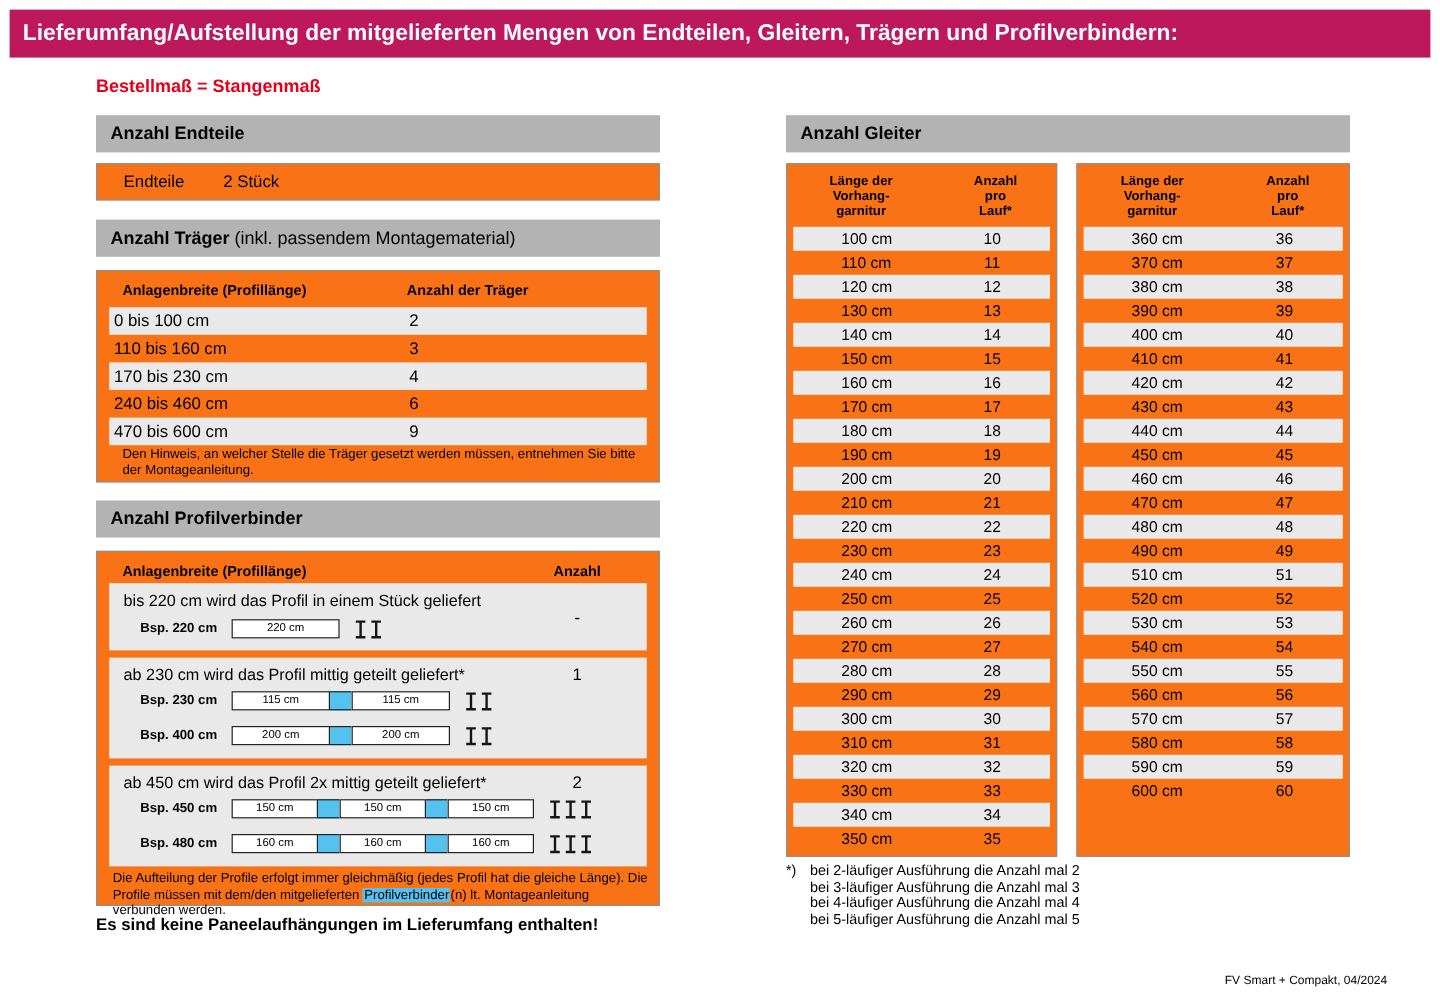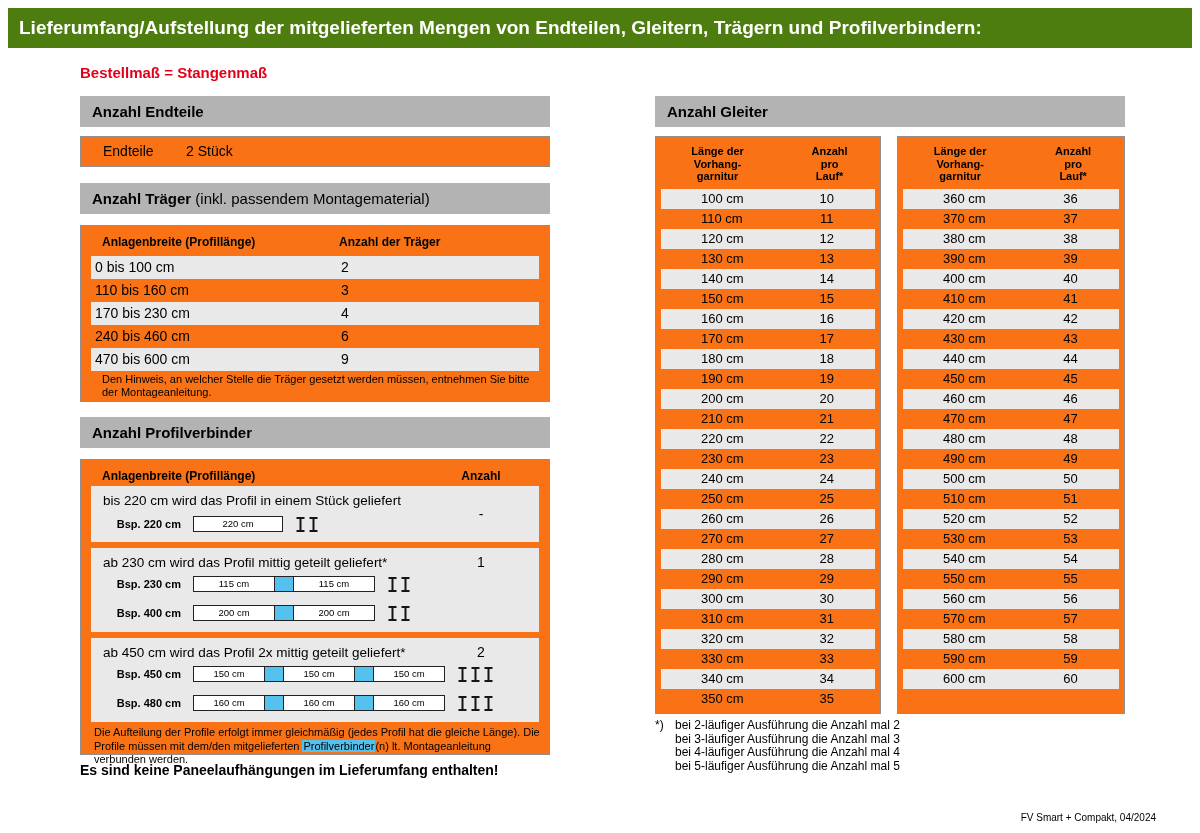--- a/index.html
+++ b/index.html
@@ -1,20 +1,20 @@
 <!DOCTYPE html>
 <html><head>
 <meta charset="utf-8">
 <style>
   * { box-sizing: border-box; margin: 0; padding: 0; }
   body { background: #fff; font-family: "Liberation Sans", "DejaVu Sans", sans-serif; color: #000; }
   .page { position: relative; width: 1200px; height: 833px; background: #fff; overflow: hidden; }
 
   .topbar { position: absolute; left: 8px; top: 8px; width: 1184px; height: 40px;
-            background: #4d7c0f; color: #fff; font-size: 19px; font-weight: bold;
+            background: #be185d; color: #fff; font-size: 19px; font-weight: bold;
             line-height: 40px; padding-left: 11px; }
   .subtitle { position: absolute; left: 80px; top: 64px; font-size: 15px; font-weight: bold; color: #e2001a; }
 
   .secbar { position: absolute; height: 31px; background: #b3b3b3; font-size: 15px;
             font-weight: bold; line-height: 31px; padding-left: 12px; }
   .secbar .light { font-weight: normal; }
 
   .box { position: absolute; border: 1px solid #8f8f8f; background: #f97316; }
 
   
@@ -467,24 +467,20 @@
         <div class="grow">
           <div class="gc1">480 cm</div>
           <div class="gc2">48</div>
         </div>
 
         <div class="grow">
           <div class="gc1">490 cm</div>
           <div class="gc2">49</div>
         </div>
 
-        <div class="grow">
-          <div class="gc1">500 cm</div>
-          <div class="gc2">50</div>
-        </div>
 
         <div class="grow">
           <div class="gc1">510 cm</div>
           <div class="gc2">51</div>
         </div>
 
         <div class="grow">
           <div class="gc1">520 cm</div>
           <div class="gc2">52</div>
         </div>

